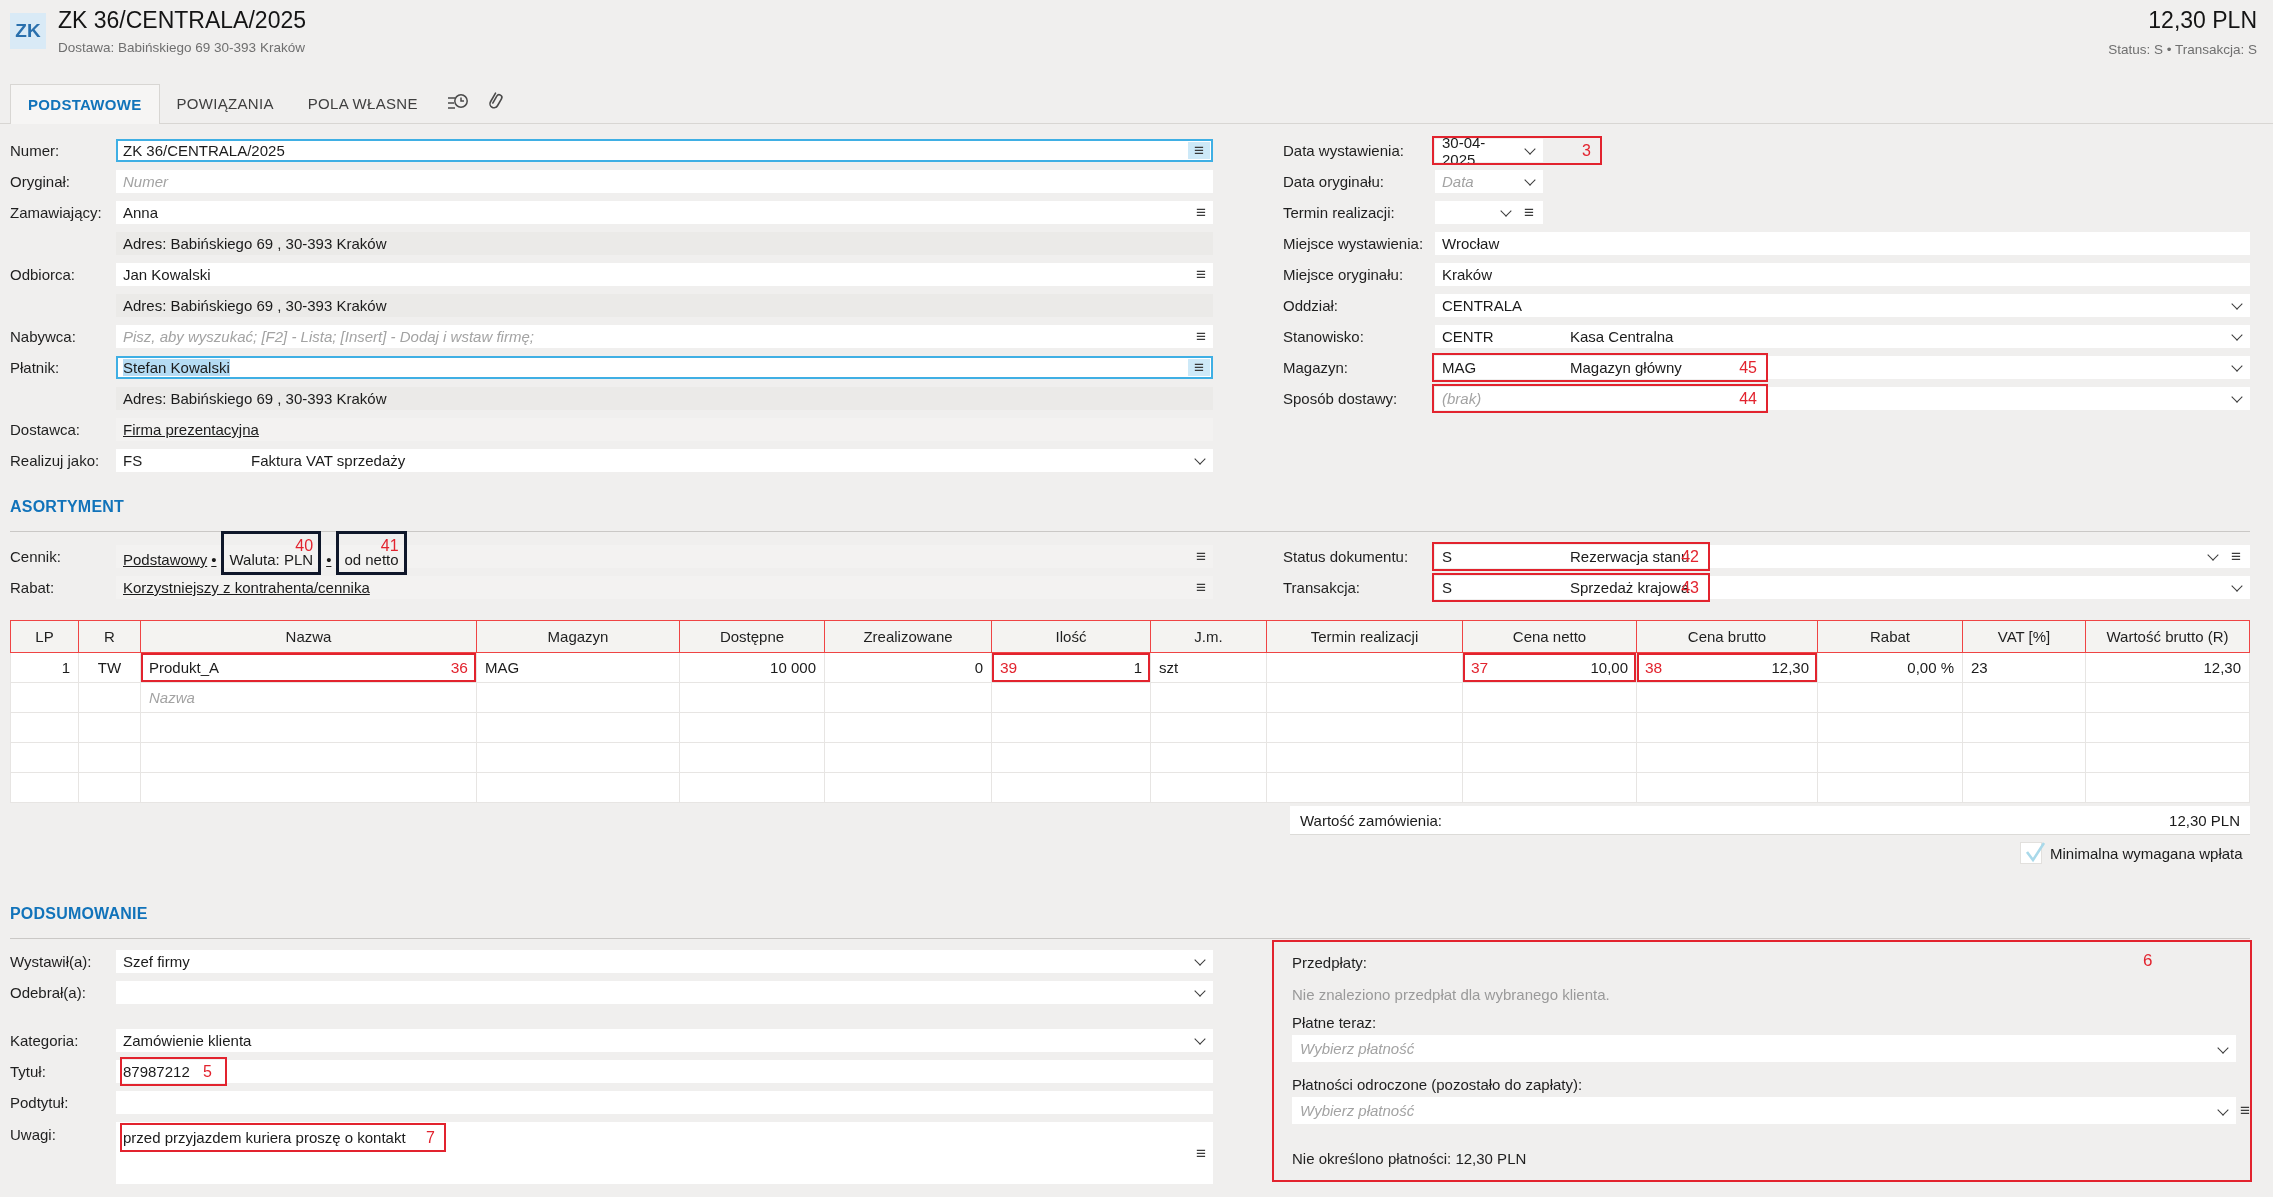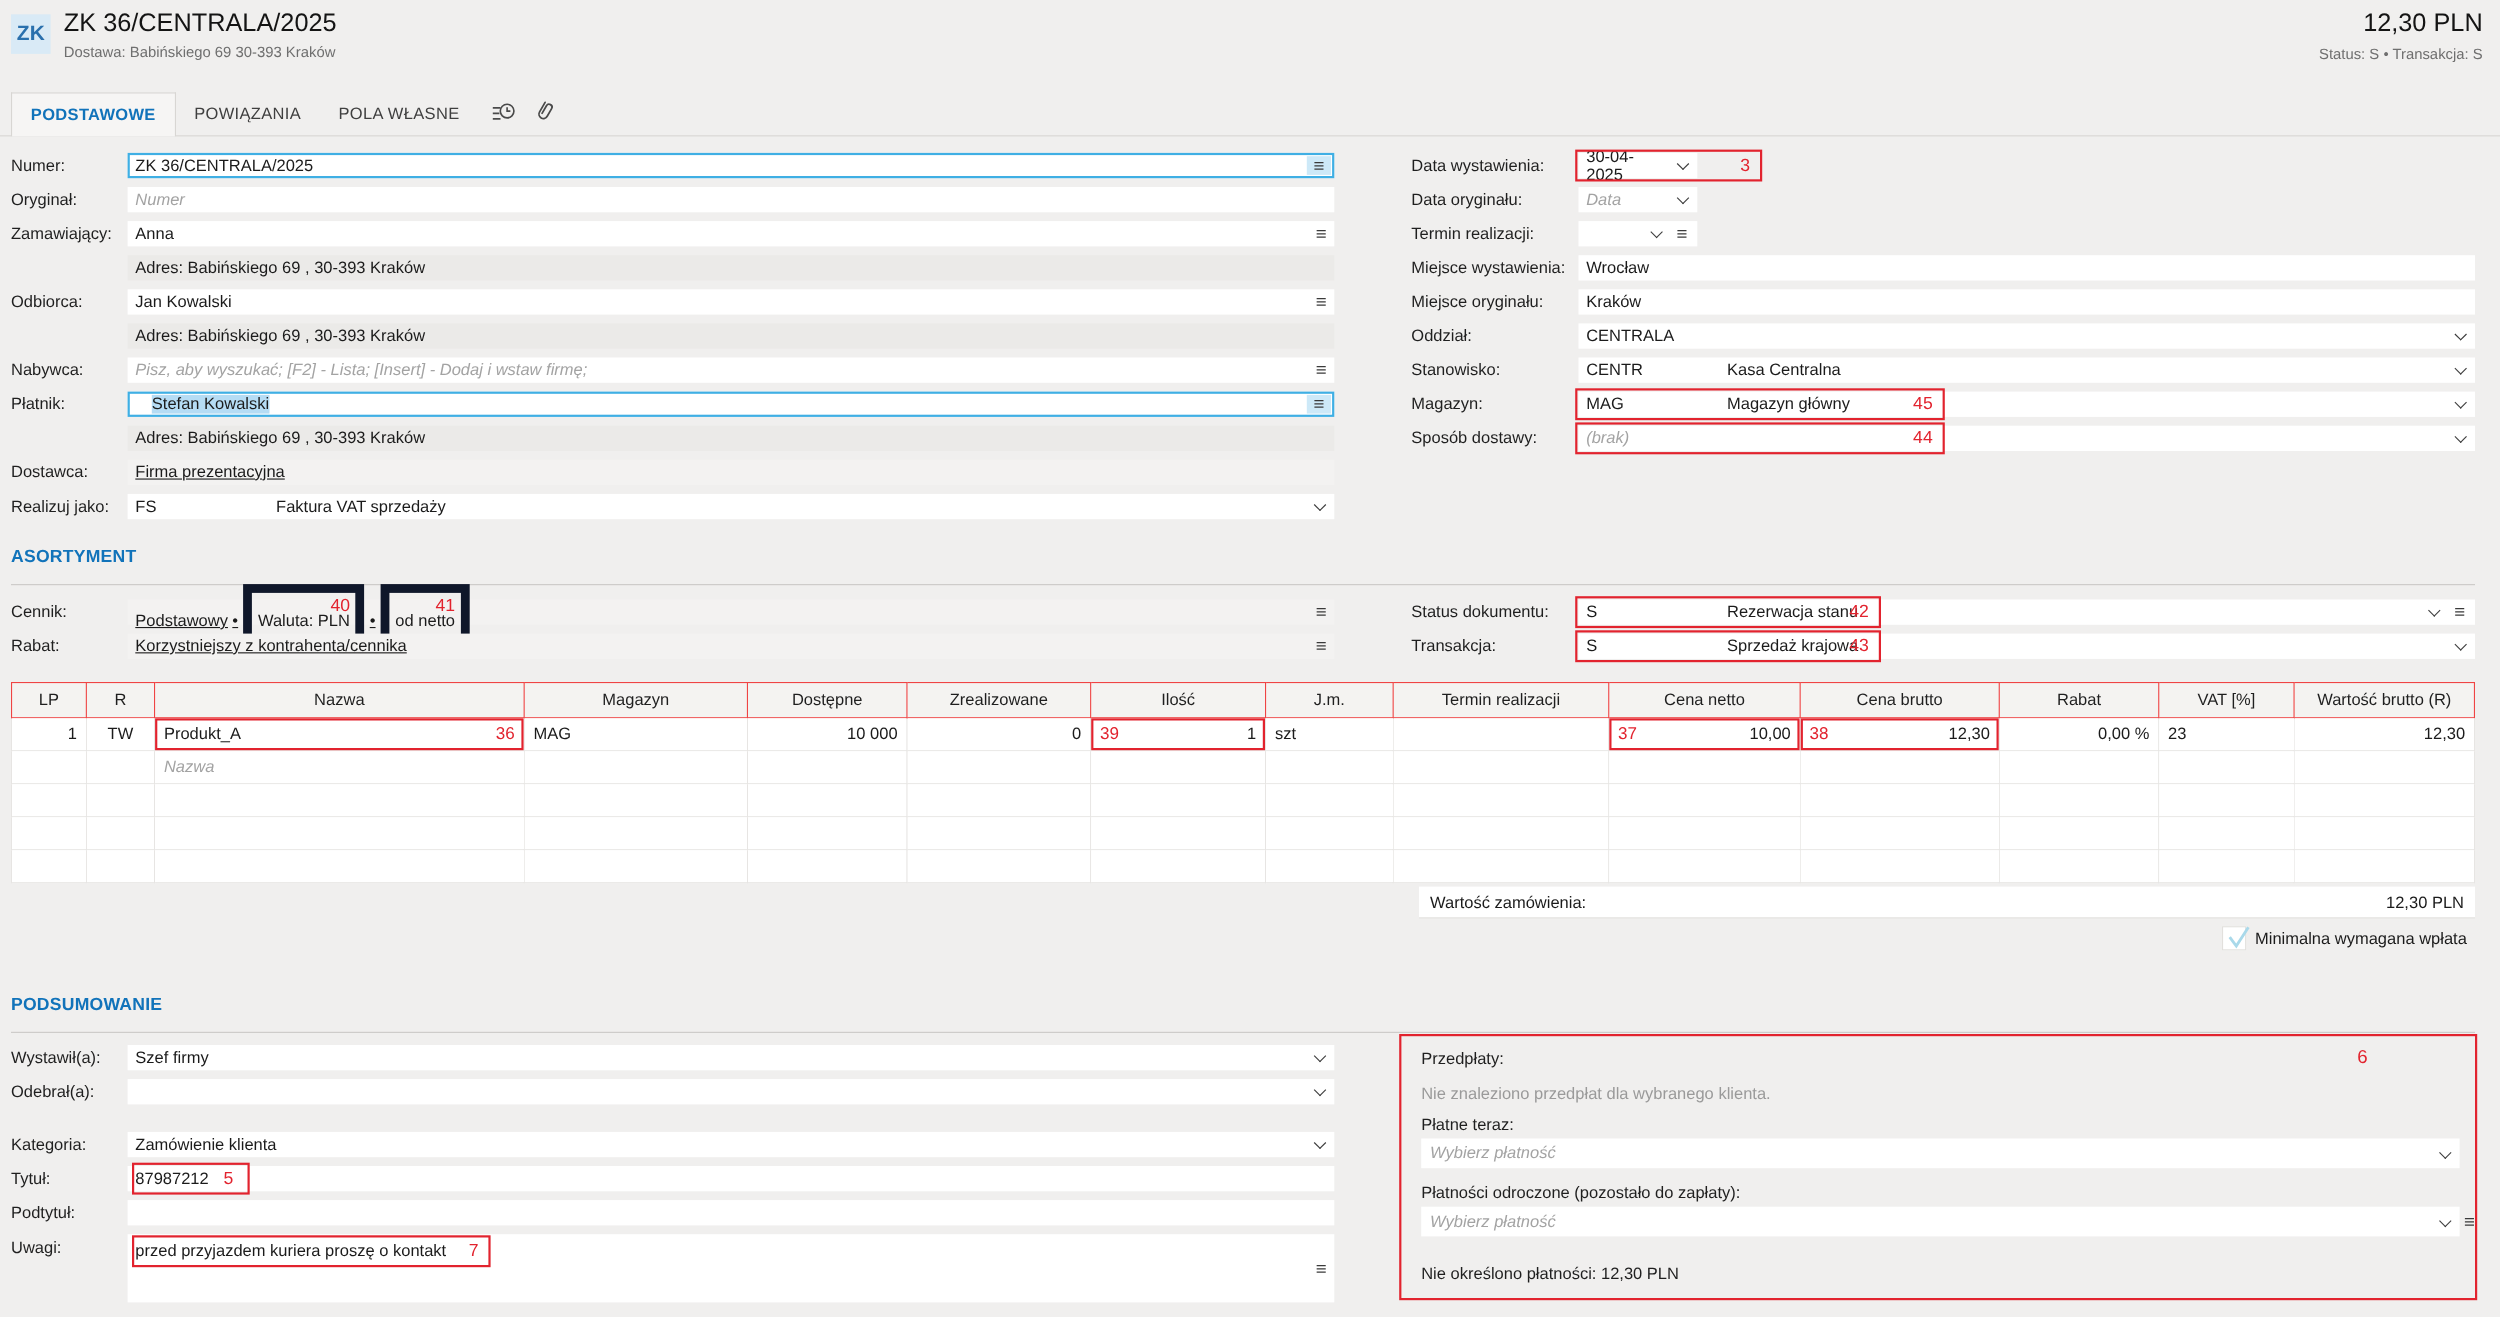--- a/index.html
+++ b/index.html
@@ -37,21 +37,21 @@
   .rrow .lbl { width:152px; flex:none; }
   .lbl { color:#1f1f1f; }
   .ctrl { position:relative; flex:1; height:23px; background:#fff;
           display:flex; align-items:center; padding:0 26px 0 7px; overflow:visible; }
   .ctrl.noicon { padding-right:4px; }
   .ctrl.short { flex:none; width:108px; }
   .ctrl.grayed { background:#f3f2f1;text-decoration:underline; }
   .ctrl.focus { border:2px solid #3fafe4; padding-left:5px; }
   .code { width:128px; flex:none; }
   .ph { color:#a3a3a3; font-style:italic; }
-  .sel { background:#b5dcf4;margin-left:15px; }
+  .sel { background:#b5dcf4; }
   .addrtext { flex:1; height:23px; background:#ebeae8; display:flex;
               align-items:center; padding:0 7px; }
 
   
   .menu-btn { position:absolute; right:1px; top:1px; bottom:1px; width:22px;
               display:flex; align-items:center; justify-content:center;
               color:#3a3a3a; font-size:17px; line-height:1; }
   .menu-btn.blue { background:#cde9f8; }
   .menu-btn.mid { right:3px; }
   .chev { position:absolute; right:9px; top:6px; width:8px; height:8px;
@@ -62,21 +62,21 @@
   
   .sect { position:absolute; left:10px; color:#1173ba; font-weight:bold; font-size:16px;
           letter-spacing:.2px; }
   .hr { position:absolute; left:10px; right:23px; height:1px; background:#cac8c6; }
 
   
   .red { color:#e2232e; }
   .obox { position:absolute; top:-3px; height:29px; border:2px solid #e2232e;
           display:flex; align-items:center; justify-content:flex-end;
           padding-right:9px; color:#e2232e; font-size:16px; pointer-events:none; }
-  .seg { display:inline-block; position:relative; border:8px solid #0f172a;
+  .seg { display:inline-block; position:relative; border:3px solid #0f172a;
          padding:14px 5px 1px; margin:-14px 1px -3px; vertical-align:baseline; }
   .seg .n { position:absolute; top:0; right:5px; color:#e2232e; font-size:16px; }
   .dot { margin:0 4px; }
   .cellann { position:absolute; inset:0; border:2px solid #e2232e; color:#e2232e;
              display:flex; align-items:center; padding:0 6px; font-size:15.5px;
              pointer-events:none; }
   .cellann.r { justify-content:flex-end; }
 
   
   table.grid { position:absolute; left:10px; top:620px; width:2240px;

